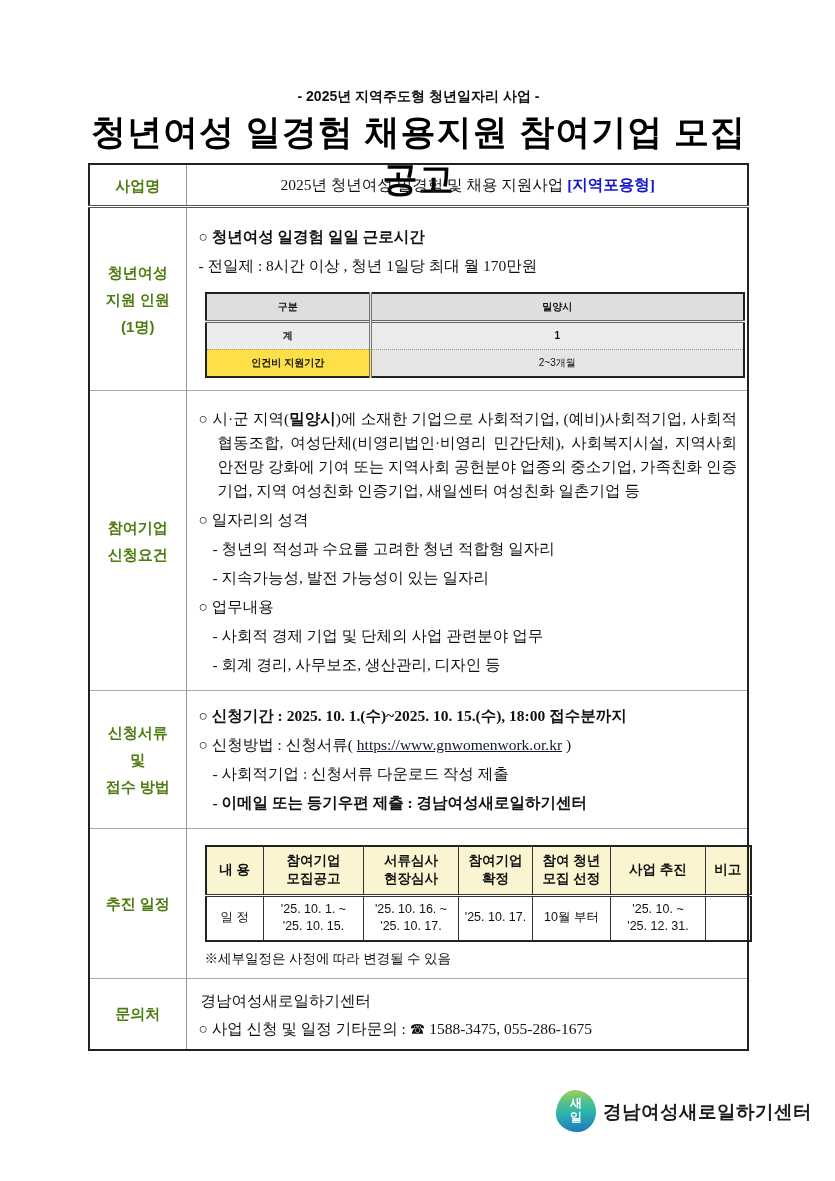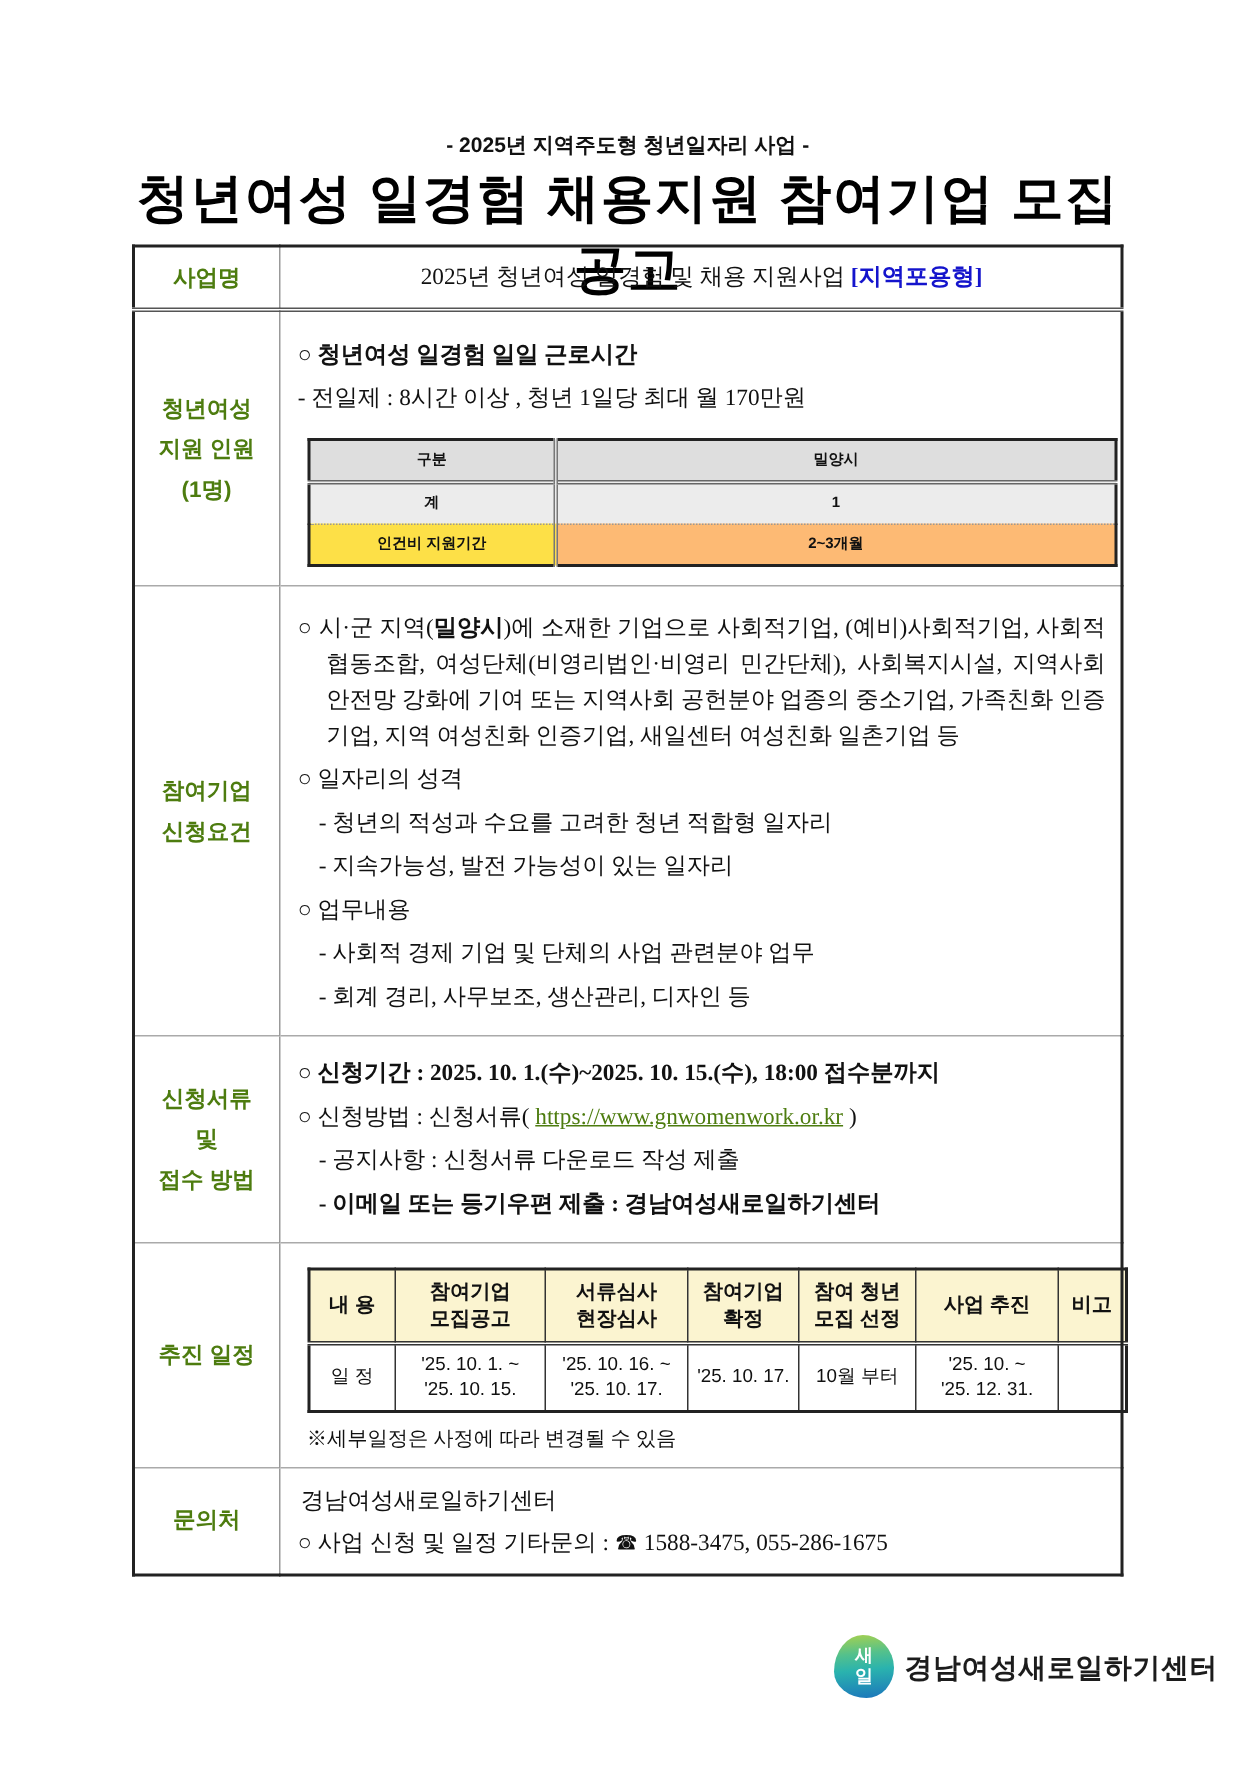--- a/index.html
+++ b/index.html
@@ -23,31 +23,31 @@
 
   .cell-center { text-align:center; font-size:16px; }
   .tag-blue { color:#1414cc; font-weight:bold; }
 
   .li { margin:5px 0; }
   .li.bold { font-weight:bold; }
   .hang { padding-left:19px; text-indent:-19px; text-align:justify; margin:4px 0; }
   .dash { padding-left:14px; }
   .b { font-weight:bold; }
 
-  a.doc-link { color:#4d7c0f; text-decoration:underline; }
+  a.doc-link { color:#0f172a; text-decoration:underline; }
 
   table.support-table { width:540px; margin:14px 0 4px 6px; border-collapse:collapse; border:2px solid #222;
      font-family:"Liberation Sans", sans-serif; font-size:10px; text-align:center; table-layout:fixed; }
   table.support-table th, table.support-table td { height:28px; vertical-align:middle; }
   table.support-table .c1 { width:165px; border-right:3px double #777; }
   table.support-table tr.hd { background:#dedede; border-bottom:3px double #666; }
   table.support-table tr.hd th { font-weight:bold; }
   table.support-table tr.r1 { background:#ececec; border-bottom:1px dotted #999; font-weight:bold; }
   table.support-table tr.r2 td.c1 { background:#fde047; font-weight:bold; }
-  table.support-table tr.r2 td.v { background:#fdba74; font-weight:bold; }
+  table.support-table tr.r2 td.v { background:#e5e5e5; font-weight:normal; }
 
   table.schedule-table { width:545px; margin:12px 0 0 6px; border-collapse:collapse; border:2px solid #222;
      font-family:Liberation Sans, sans-serif; table-layout:fixed; text-align:center; }
   table.schedule-table th { background:#fbf4d0; font-size:13.5px; font-weight:bold; padding:5px 1px; border:1px solid #333; white-space:pre-line; line-height:1.35; }
   table.schedule-table thead tr { border-bottom:3px double #333; }
   table.schedule-table td { font-size:12.5px; padding:4px 1px; border:1px solid #333; white-space:pre-line; line-height:1.4; height:38px; vertical-align:middle; }
   .schedule-note { font-size:13.5px; margin:7px 0 0 6px; font-family:"Liberation Serif", serif; }
 
   .contact-line1 { margin:2px 0 4px 2px; }
 
@@ -122,21 +122,21 @@
 
       <tr>
         <th>신청서류
 및
 접수 방법</th>
         <td>
           <div class="li bold">○ 신청기간 : 2025. 10. 1.(수)~2025. 10. 15.(수), 18:00 접수분까지</div>
           <div class="li">
             <span>○ 신청방법 : 신청서류( </span><a class="doc-link" href="#">https://www.gnwomenwork.or.kr</a><span> )</span>
           </div>
-          <div class="li dash">- 공지사항 : 신청서류 다운로드 작성 제출</div>
+          <div class="li dash">- 사회적기업 : 신청서류 다운로드 작성 제출</div>
           <div class="li dash bold">- 이메일 또는 등기우편 제출 : 경남여성새로일하기센터</div>
         </td>
       </tr>
 
       <tr>
         <th>추진 일정</th>
         <td style="vertical-align:top; padding-top:4px;">
           <table class="schedule-table">
             <colgroup>
               <col style="width:58px">

